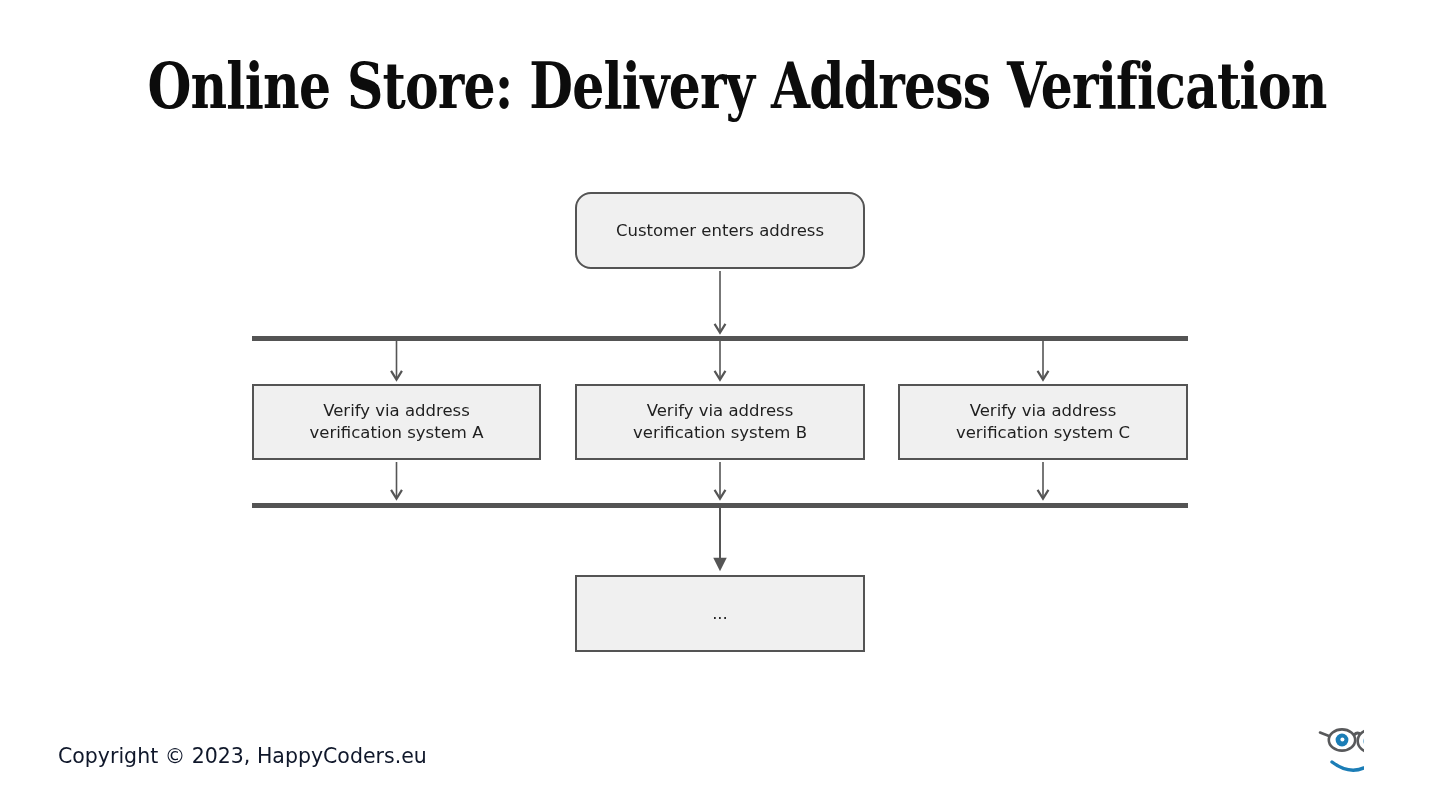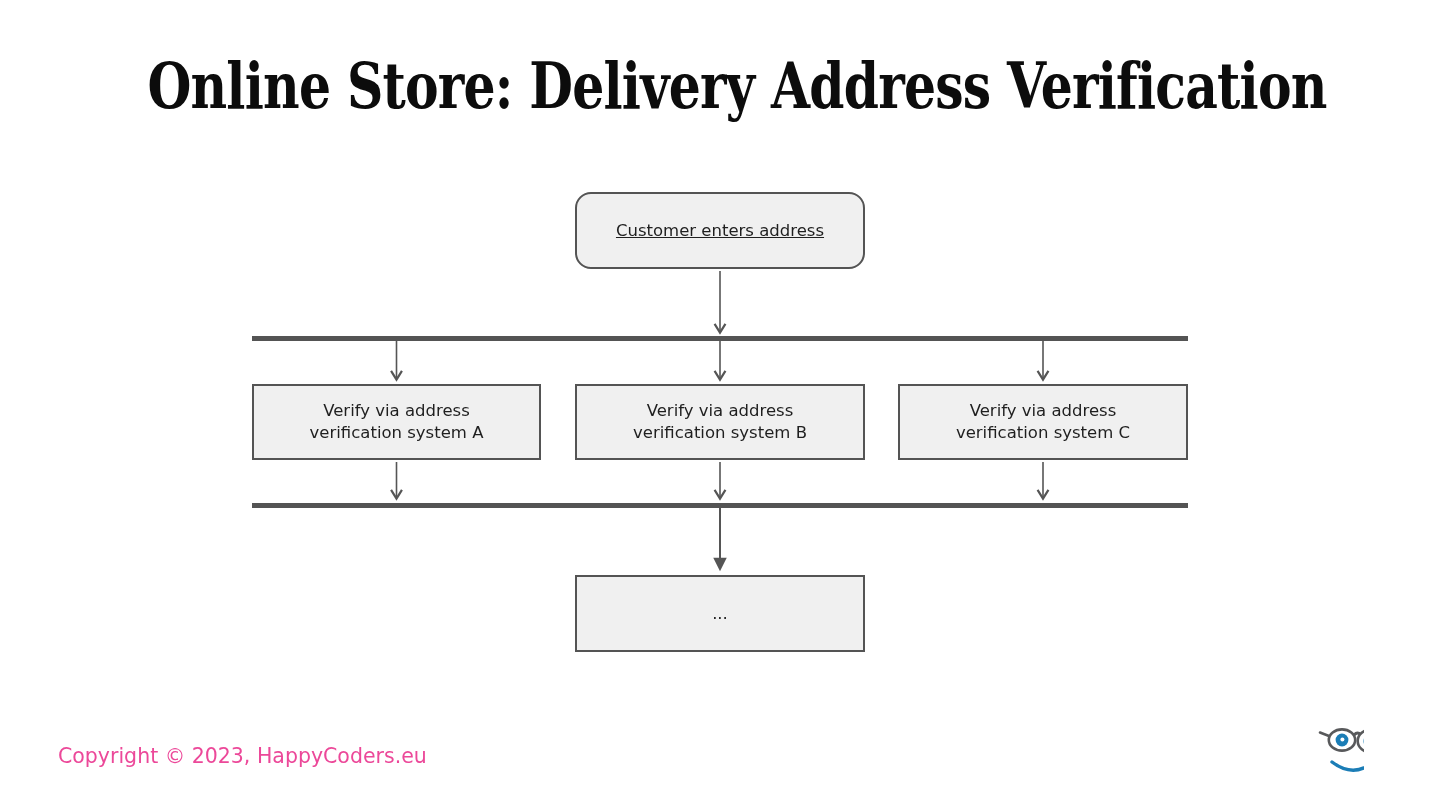--- a/index.html
+++ b/index.html
@@ -20,29 +20,29 @@
     letter-spacing: -1px; white-space: nowrap;
   }
   .node {
     position: absolute;
     background: #f0f0f0; border: 2px solid #545454;
     display: flex; align-items: center; justify-content: center;
     text-align: center; color: #1f1f1f;
     font-size: 16.5px; line-height: 1.32;
     white-space: pre-line;
   }
-  .node.rounded { border-radius: 16px; text-decoration: underline; }
+  .node.rounded { border-radius: 16px; }
   .bar {
     position: absolute; left: 252px; width: 936px; height: 5px;
     background: #545454;
   }
   .connectors { position: absolute; left: 0; top: 0; width: 1440px; height: 810px; }
   .copyright {
     position: absolute; left: 58px; top: 744px;
-    font-size: 20.5px; color: #ec4899;
+    font-size: 20.5px; color: #0f172a;
   }
   .logo { position: absolute; left: 1316px; top: 722px; }
 </style>
 </head>
 <body>
 
 <div class="page">
 
   <h1 class="title"><span>Online Store: Delivery Address Verification</span></h1>
 

